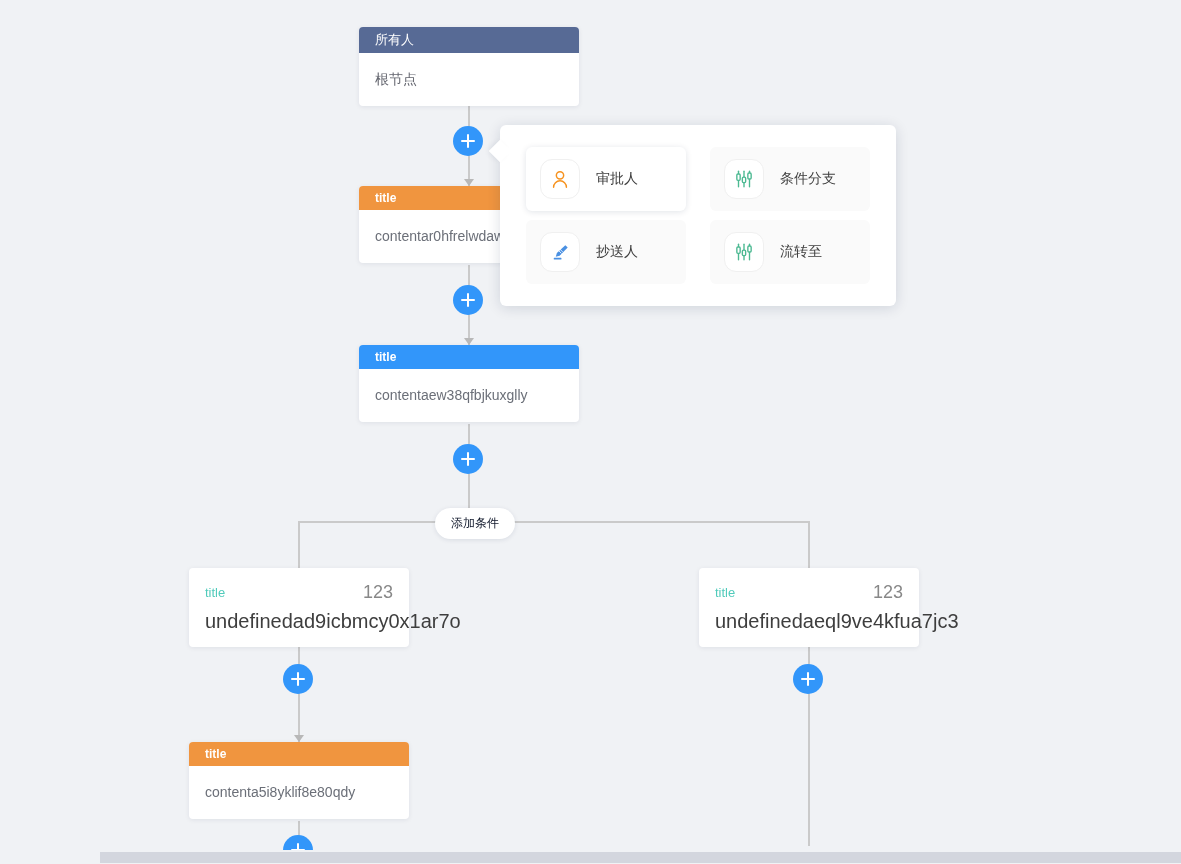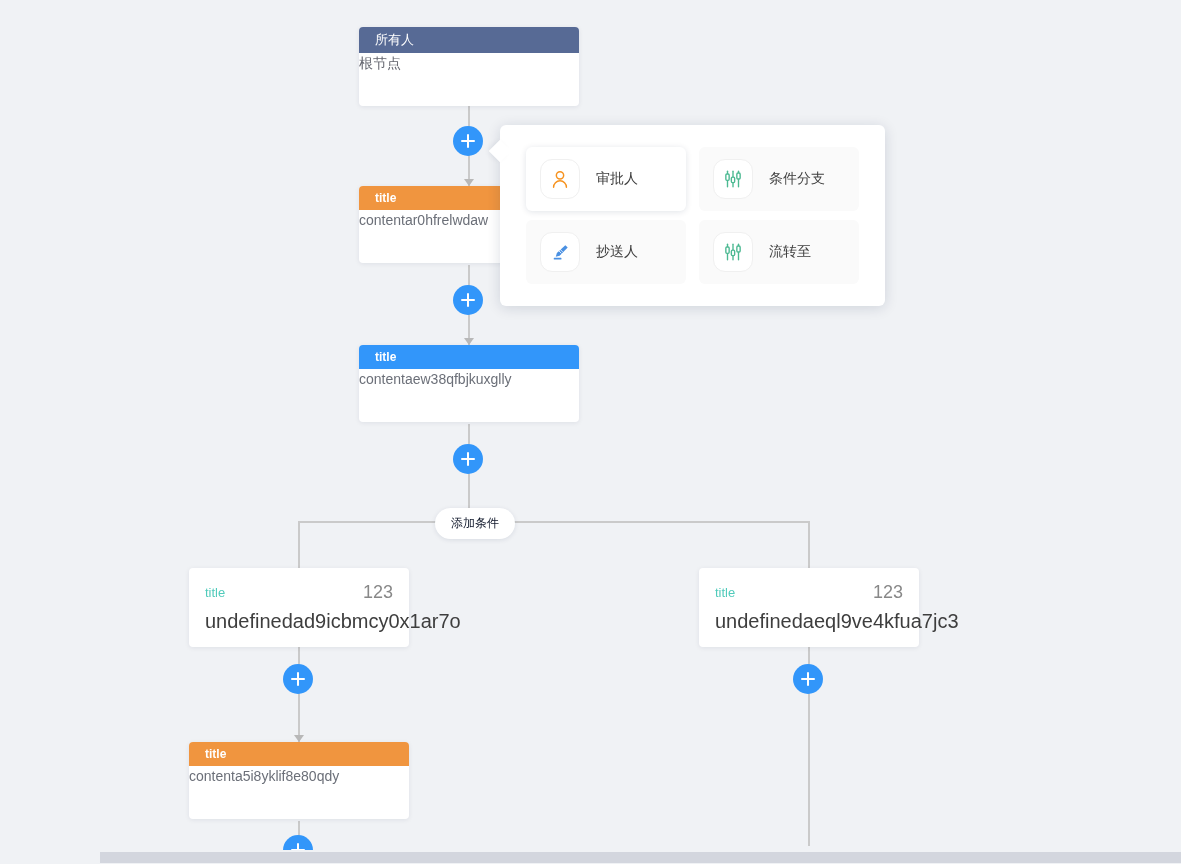--- a/index.html
+++ b/index.html
@@ -91,21 +91,21 @@
     line-height: 24px;
     padding: 0 16px;
     font-size: 12px;
     color: #ffffff;
     font-weight: 600;
   }
   .node-header.root   { background: #576a95; height: 26px; line-height: 26px; font-size: 13px; font-weight: normal; }
   .node-header.orange { background: #f0953f; }
   .node-header.blue   { background: #3296fa; }
   .node-body {
-    padding: 0;
+    padding: 16px;
     font-size: 14px;
     color: #6b6f78;
     line-height: 20px;
     min-height: 53px;
     white-space: nowrap;
   }
   .node-body.root { color: #63656e; }
 
   
   .cond-node {
@@ -164,21 +164,21 @@
     transform: rotate(45deg);
     left: -8px;
     top: 18px;
     z-index: 19;
     box-shadow: -2px 2px 6px -2px rgba(10,30,65,0.12);
   }
   .popup-grid {
     position: relative;
     display: grid;
     grid-template-columns: 160px 160px;
-    gap: 9px 13px;
+    gap: 9px 24px;
     z-index: 21;
     text-align: right;
   }
   .popup-item {
     display: flex;
     align-items: center;
     gap: 16px;
     padding: 12px 14px;
     border-radius: 6px;
     background: #fafafa;

